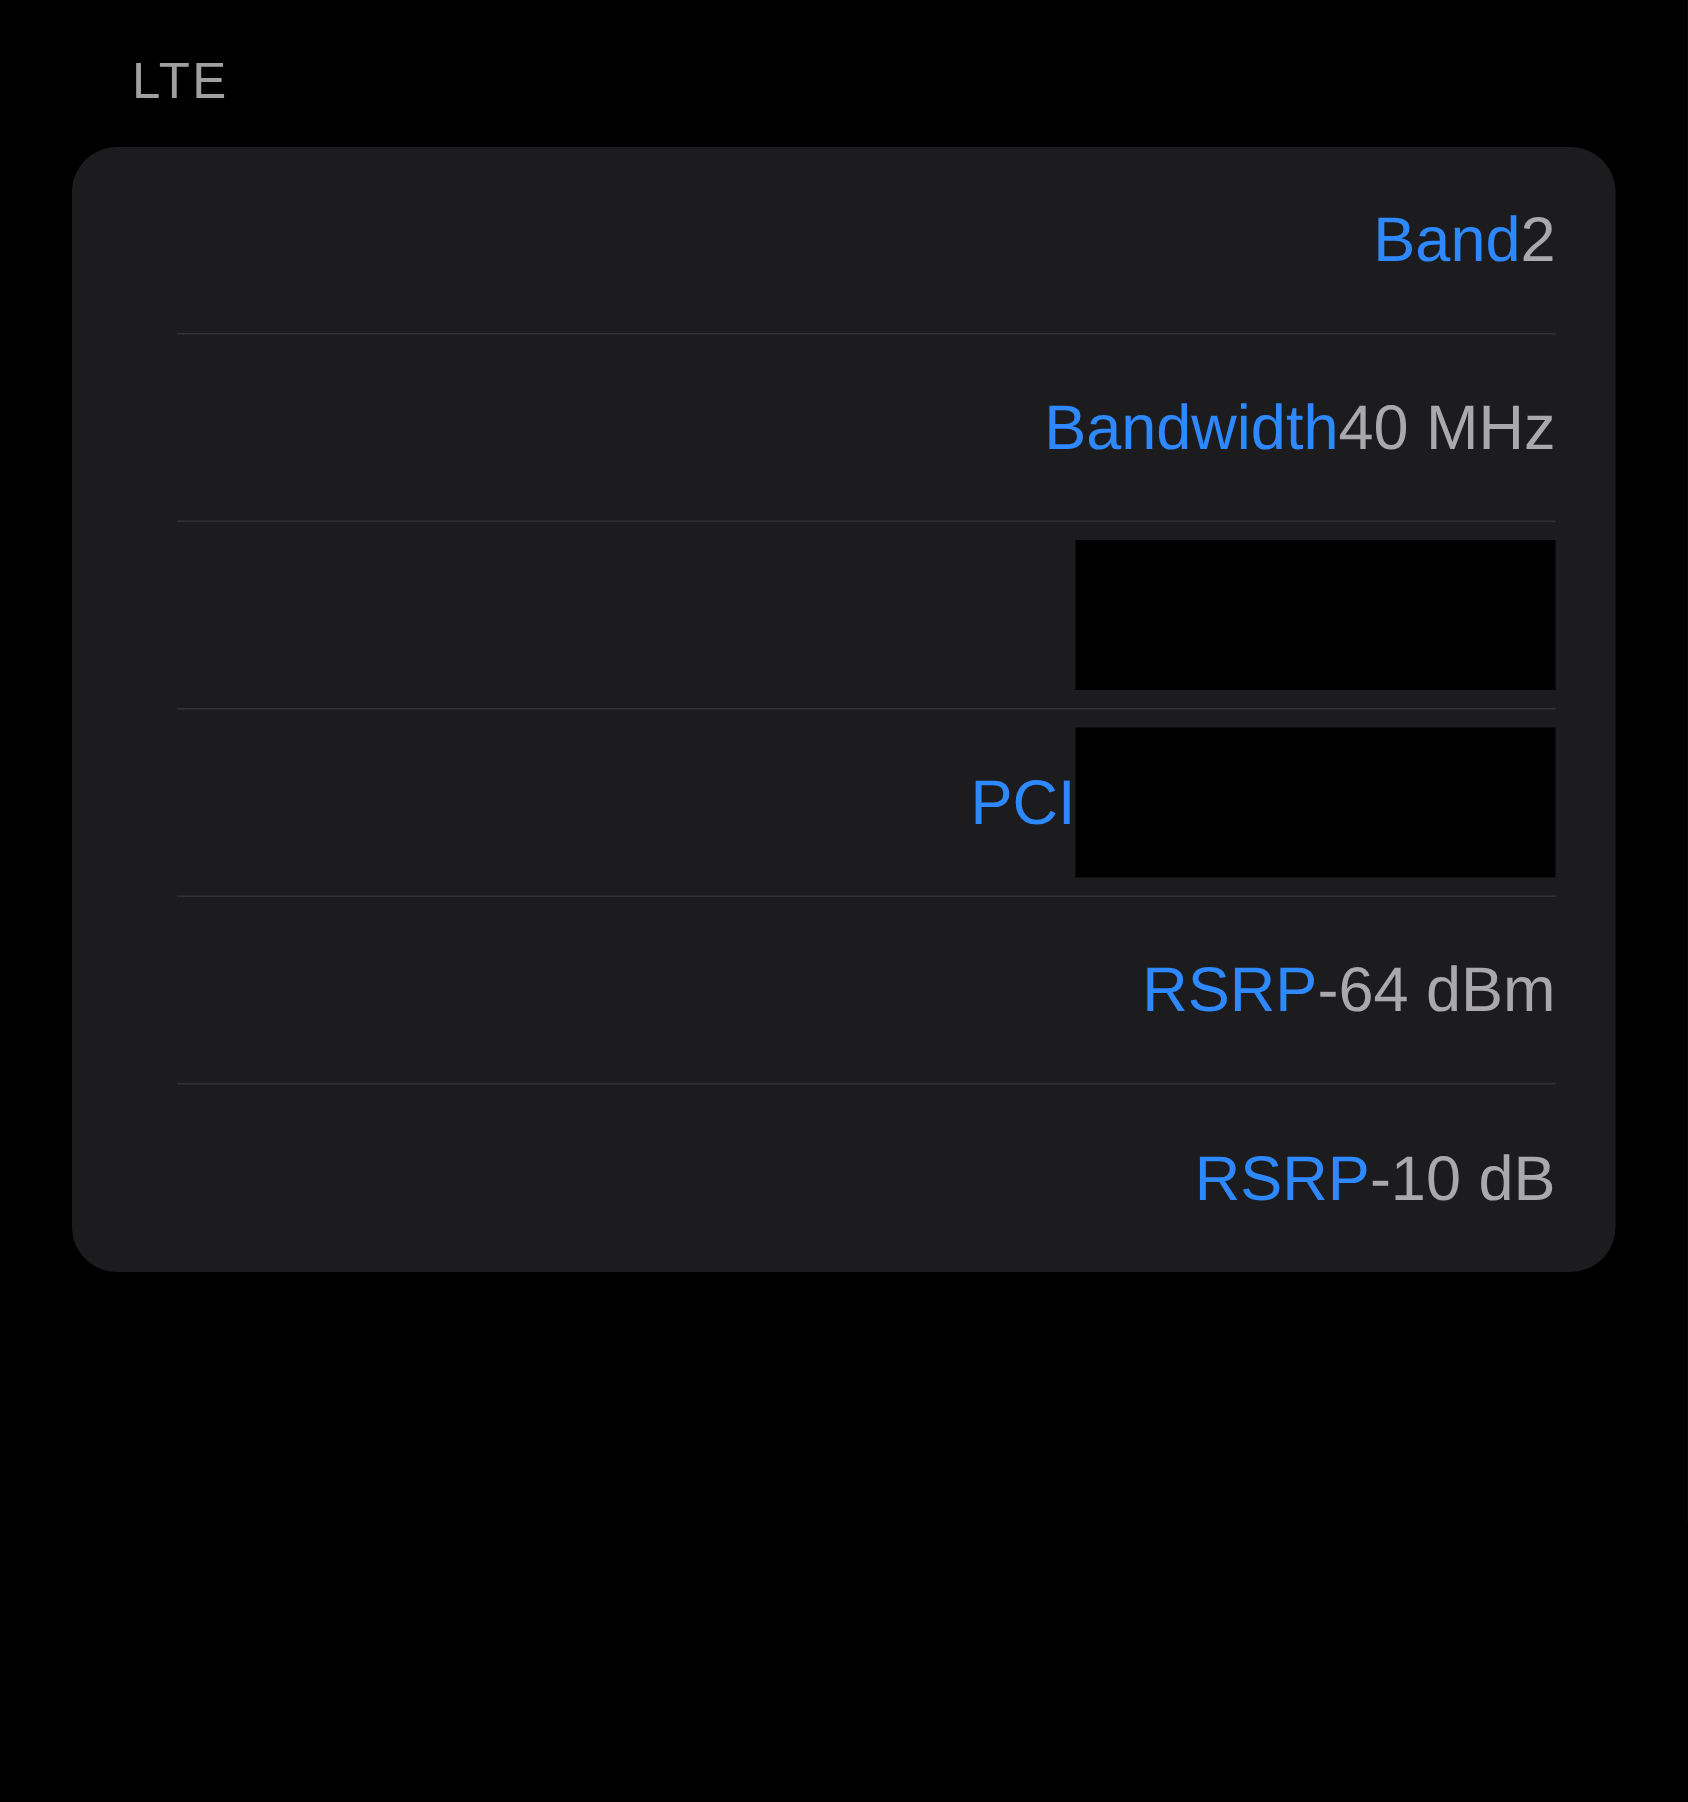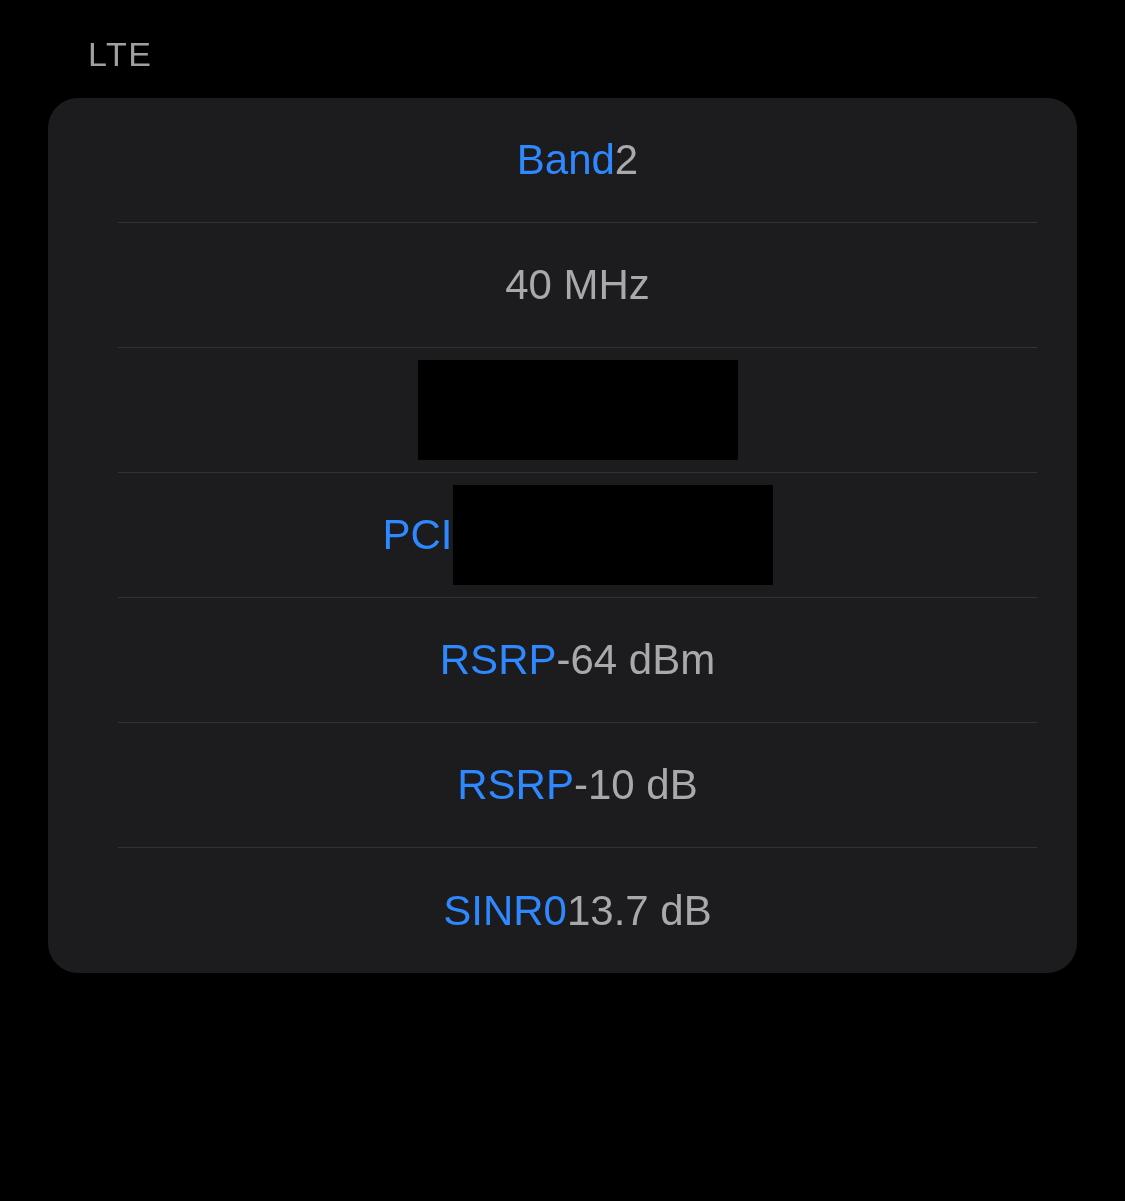--- a/index.html
+++ b/index.html
@@ -24,21 +24,21 @@
       margin-bottom: 24px;
     }
     .card {
       background: #1c1c1e;
       border-radius: 30px;
       padding-left: 70px;
       padding-right: 40px;
     }
     .row {
       display: flex;
-      justify-content: center;
+      justify-content: flex-end;
       align-items: center;
       min-height: 125px;
       border-bottom: 1px solid #323234;
     }
     .row:last-child {
       border-bottom: none;
     }
     .row-label {
       font-size: 42px;
       font-weight: 400;
@@ -62,20 +62,21 @@
   <div class="section-header">LTE</div>
 
   <div class="card">
 
     <div class="row">
       <span class="row-label">Band</span>
       <span class="row-value">2</span>
     </div>
 
     <div class="row">
+      <span class="row-label">Bandwidth</span>
       <span class="row-value">40 MHz</span>
     </div>
 
     <div class="row">
       <span class="redacted-box"></span>
     </div>
 
     <div class="row">
       <span class="row-label">PCI</span>
       <span class="redacted-box"></span>
@@ -84,20 +85,16 @@
     <div class="row">
       <span class="row-label">RSRP</span>
       <span class="row-value">-64 dBm</span>
     </div>
 
     <div class="row">
       <span class="row-label">RSRP</span>
       <span class="row-value">-10 dB</span>
     </div>
 
-    <div class="row">
-      <span class="row-label">SINR0</span>
-      <span class="row-value">13.7 dB</span>
-    </div>
 
 
   </div>
 </div>
 
 </body></html>

